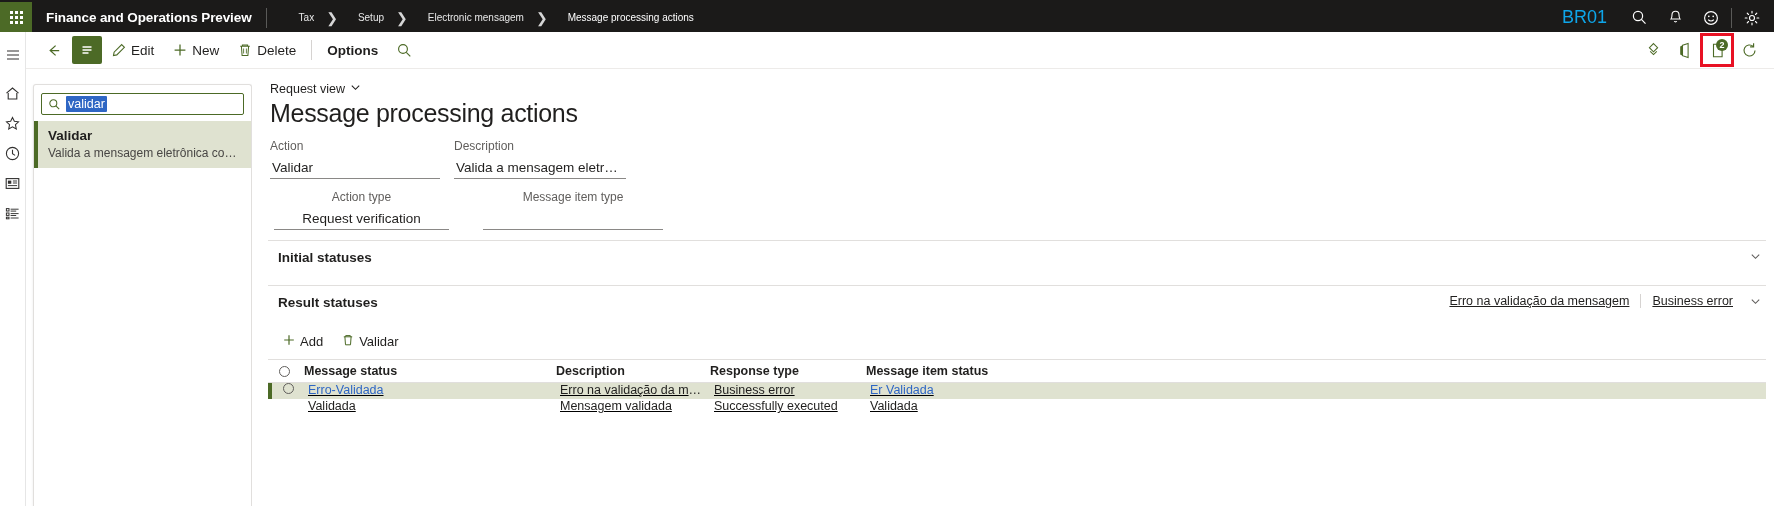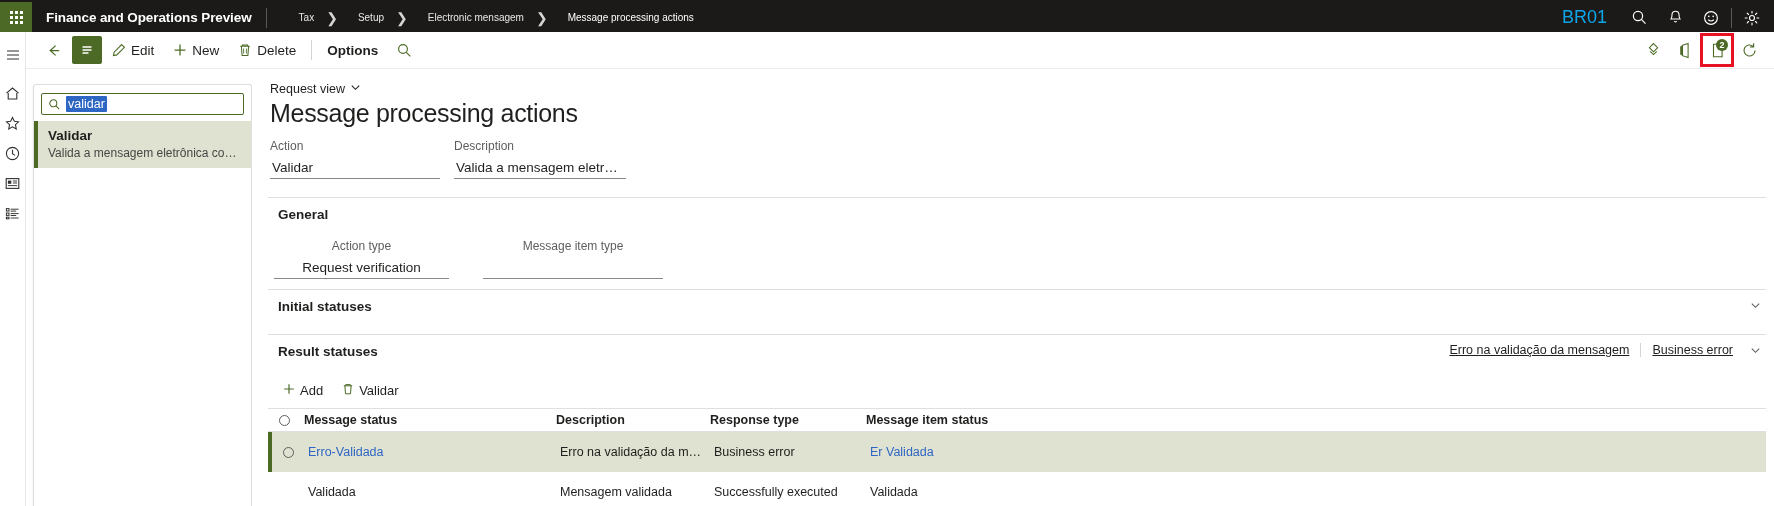--- a/index.html
+++ b/index.html
@@ -164,22 +164,22 @@
     display:flex; align-items:center; gap:4px; height:26px; padding:0 8px;
     font-size:13px; color:#201f1e; cursor:pointer; white-space:nowrap;
   }
   .grid-head {
     display:flex; align-items:center; height:24px;
     border-top:1px solid #e1dfdd; border-bottom:1px solid #e1dfdd;
     background:#fff; padding-left:4px;
   }
   .gh-cell { font-size:12.5px; font-weight:bold; color:#201f1e; padding-left:8px; white-space:nowrap; }
   .grid-row {
-    display:flex; align-items:center; height:40px; padding-left:4px;
-    border-left:4px solid transparent; cursor:pointer;
+    display:flex; align-items:flex-start; height:16px; padding-left:4px;
+    border-left:4px solid transparent; cursor:pointer;text-decoration:underline;
   }
   .grid-row.selected { background:#dfe2d0; border-left:4px solid #4c6a26; }
   .gr-cell { font-size:12.5px; color:#201f1e; padding-left:8px; white-space:nowrap; overflow:hidden; text-overflow:ellipsis; }
   .gr-cell.link { color:#2e66c4; }
   .radio-cell { width:24px; flex:0 0 24px; display:flex; align-items:center; justify-content:center; }
   .radio-circle { width:11px; height:11px; border:1px solid #605e5c; border-radius:50%; display:block; }
   .c-status { width:252px; flex:0 0 252px; }
   .c-desc  { width:154px; flex:0 0 154px; }
   .c-resp  { width:156px; flex:0 0 156px; }
   .c-item  { width:200px; flex:0 0 200px; }
@@ -409,23 +409,20 @@
       <div class="field">
         <div class="field-label">Action</div>
         <div class="field-input w170">Validar</div>
       </div>
       <div class="field">
         <div class="field-label">Description</div>
         <div class="field-input w172">Valida a mensagem eletrônic...</div>
       </div>
     </div>
 
-    <div class="section-bar">
-      <div class="section-title">General</div>
-    </div>
     <div class="general-fields">
       <div class="field">
         <div class="field-label">Action type</div>
         <div class="field-input w175">Request verification</div>
       </div>
       <div class="field">
         <div class="field-label">Message item type</div>
         <div class="field-input w180"></div>
       </div>
     </div>

